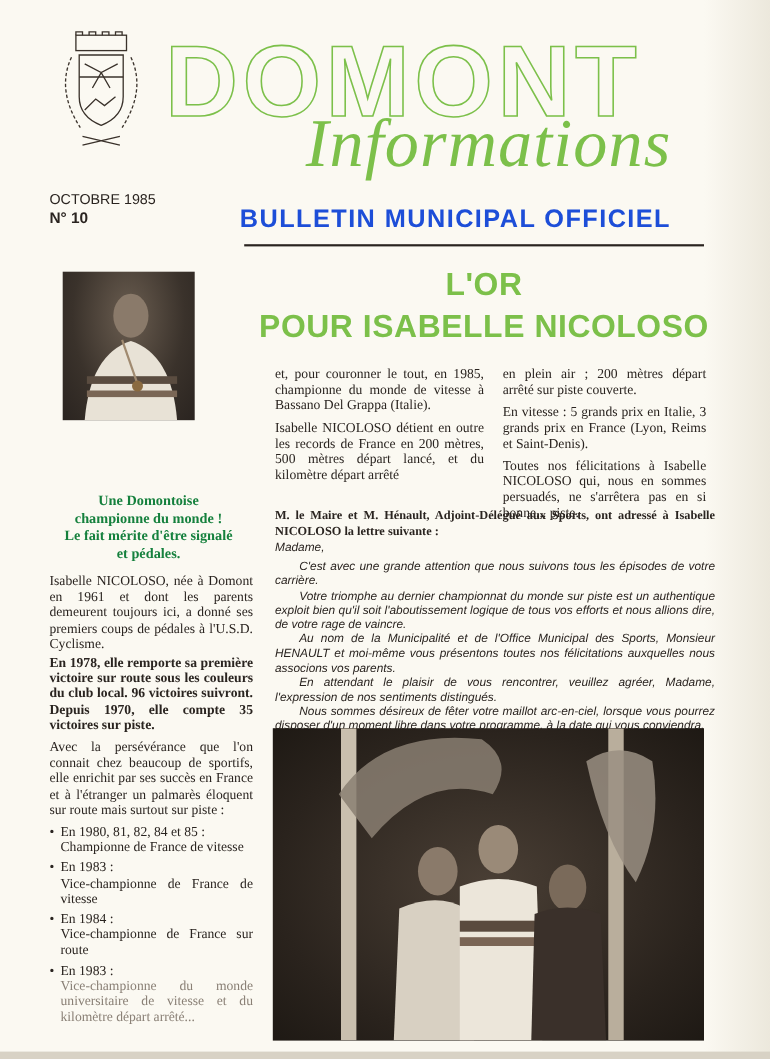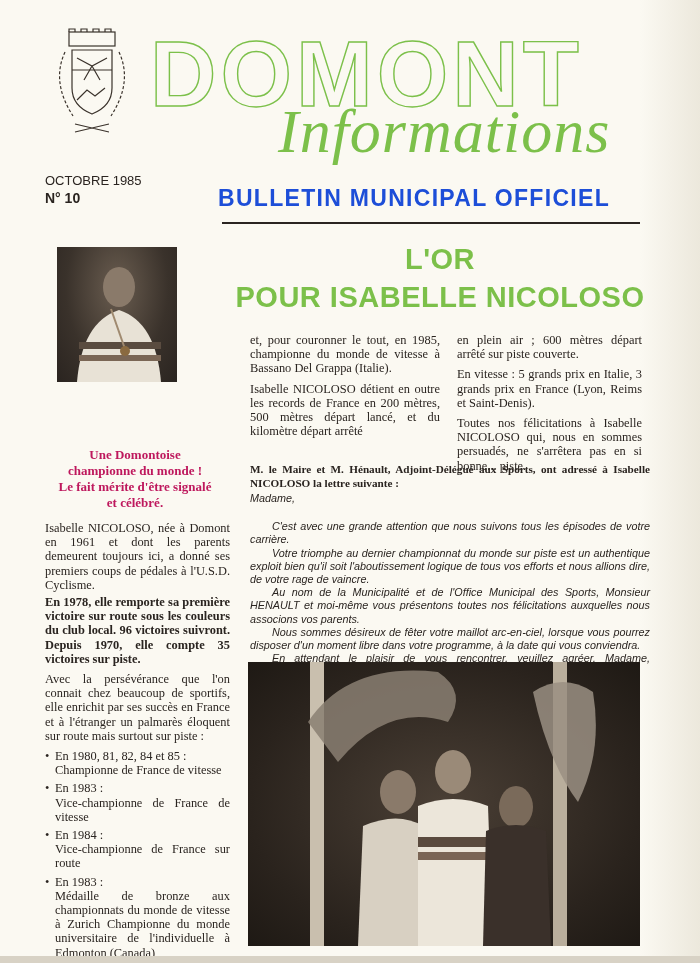--- a/index.html
+++ b/index.html
@@ -8,32 +8,32 @@
   .crest { position:absolute; left:47px; top:28px; width:90px; height:110px; }
   .masthead { position:absolute; left:150px; top:28px; font-family:"Liberation Sans", sans-serif; font-weight:bold; font-size:92px; letter-spacing:4px; color:transparent; -webkit-text-stroke:1.4px #7cc04a; line-height:1; }
   .script { position:absolute; left:278px; top:100px; font-family:"Liberation Serif", serif; font-style:italic; font-size:62px; color:#7cc04a; line-height:1; letter-spacing:1px; }
   .issue-date { position:absolute; left:45px; top:173px; font-family:"Liberation Sans", sans-serif; font-size:13px; color:#2a2420;text-align:center; }
   .issue-num { position:absolute; left:45px; top:190px; font-family:"Liberation Sans", sans-serif; font-weight:bold; font-size:14px; color:#2a2420; }
   .bulletin { position:absolute; left:218px; top:185px; font-family:"Liberation Sans", sans-serif; font-weight:bold; font-size:23px; letter-spacing:1.3px; color:#1d4ed8; }
   .rule { position:absolute; left:222px; top:222px; width:418px; height:2px; background:#2a2420; }
   .headline { position:absolute; left:225px; top:240px; width:430px; text-align:center; font-family:"Liberation Sans", sans-serif; font-weight:bold; color:#7cc04a; font-size:29px; line-height:38px; letter-spacing:0.5px; }
   .photo-small { position:absolute; left:57px; top:247px; width:120px; height:135px; background:radial-gradient(ellipse at 50% 30%, #6a5d50 0%, #3a322b 60%, #2a2420 100%); overflow:hidden; }
   .photo-large { position:absolute; left:248px; top:662px; width:392px; height:284px; background:radial-gradient(ellipse at 50% 50%, #4a3f35 0%, #2a231d 70%, #1e1914 100%); overflow:hidden; }
-  .caption { position:absolute; left:40px; top:447px; width:190px; text-align:center; font-weight:bold; font-size:13px; line-height:16px; color:#be185d; }
+  .caption { position:absolute; left:40px; top:447px; width:190px; text-align:center; font-weight:bold; font-size:13px; line-height:16px; color:#15803d; }
   .col { position:absolute; font-size:12.4px; line-height:14.2px; text-align:justify; color:#2a2420; }
   .col p { margin:3px 0 6px 0; }
   .bold { font-weight:bold; }
   .bullets { list-style:none; padding:0; margin:0; }
   .bullets li { position:relative; padding-left:10px; margin-bottom:4px; }
   .bullets li::before { content:"•"; position:absolute; left:0; top:0; }
   .faded { color:#8a8076; }
   .letter-intro { position:absolute; left:250px; top:462px; width:400px; font-weight:bold; font-size:11.2px; line-height:14px; text-align:justify; }
   .letter { position:absolute; left:250px; top:492px; width:400px; font-family:"Liberation Sans", sans-serif; font-style:italic; font-size:10.8px; line-height:13.2px; text-align:justify; color:#2a2420; }
   .letter p { margin:0; text-indent:22px; }
-  .letter p.salute { text-indent:0; margin-bottom:15px; }
+  .letter p.salute { text-indent:0; margin-bottom:4px; }
   .bottom-rule { position:absolute; left:0; top:956px; width:700px; height:7px; background:#d8d2c5; }
 </style>
 </head>
 <body>
 
 <div class="page-shadow"></div>
 
 <svg class="crest" viewBox="0 0 90 110">
   <g fill="none" stroke="#3a322b" stroke-width="1.2">
     <rect x="22" y="4" width="46" height="14"></rect>
@@ -67,21 +67,21 @@
     <rect x="22" y="108" width="82" height="6" fill="#7a6655"></rect>
     <path d="M54 62 l14 40" stroke="#a08a70" stroke-width="2"></path>
     <circle cx="68" cy="104" r="5" fill="#8a6a40"></circle>
   </svg>
 </div>
 
 <div class="caption">
   <div>Une Domontoise</div>
   <div>championne du monde !</div>
   <div>Le fait mérite d'être signalé</div>
-  <div>et célébré.</div>
+  <div>et pédales.</div>
 </div>
 
 <div class="col" style="left:45px; top:518px; width:185px;">
   <p style="margin-bottom:2px;"><span>Isabelle NICOLOSO, née à Domont en 1961 et dont les parents demeurent toujours ici, a donné ses premiers coups de pédales à l'U.S.D. Cyclisme.</span></p>
   <p class="bold">En 1978, elle remporte sa première victoire sur route sous les couleurs du club local. 96 victoires suivront. Depuis 1970, elle compte 35 victoires sur piste.</p>
   <p>Avec la persévérance que l'on connait chez beaucoup de sportifs, elle enrichit par ses succès en France et à l'étranger un palmarès éloquent sur route mais surtout sur piste :</p>
   <ul class="bullets">
     <li>
         <div>En 1980, 81, 82, 84 et 85 :</div>
         <div>Championne de France de vitesse</div>
@@ -89,46 +89,45 @@
     <li>
         <div>En 1983 :</div>
         <div>Vice-championne de France de vitesse</div>
       </li>
     <li>
         <div>En 1984 :</div>
         <div>Vice-championne de France sur route</div>
       </li>
     <li>
         <div>En 1983 :</div>
-        <div>Médaille de bronze aux championnats du monde de vitesse à Zurich Championne du monde universitaire de l'individuelle à Edmonton (Canada)</div>
         <div class="faded">Vice-championne du monde universitaire de vitesse et du kilomètre départ arrêté...</div>
       </li>
   </ul>
 </div>
 
 <div class="col" style="left:250px; top:330px; width:190px;">
   <p>et, pour couronner le tout, en 1985, championne du monde de vitesse à Bassano Del Grappa (Italie).</p>
   <p>Isabelle NICOLOSO détient en outre les records de France en 200 mètres, 500 mètres départ lancé, et du kilomètre départ arrêté</p>
 </div>
 
 <div class="col" style="left:457px; top:330px; width:185px;">
-  <p>en plein air ; 600 mètres départ arrêté sur piste couverte.</p>
+  <p>en plein air ; 200 mètres départ arrêté sur piste couverte.</p>
   <p>En vitesse : 5 grands prix en Italie, 3 grands prix en France (Lyon, Reims et Saint-Denis).</p>
   <p>Toutes nos félicitations à Isabelle NICOLOSO qui, nous en sommes persuadés, ne s'arrêtera pas en si bonne... piste.</p>
 </div>
 
 <div class="letter-intro">M. le Maire et M. Hénault, Adjoint-Délégué aux Sports, ont adressé à Isabelle NICOLOSO la lettre suivante :</div>
 
 <div class="letter">
   <p class="salute">Madame,</p>
   <p>C'est avec une grande attention que nous suivons tous les épisodes de votre carrière.</p>
   <p>Votre triomphe au dernier championnat du monde sur piste est un authentique exploit bien qu'il soit l'aboutissement logique de tous vos efforts et nous allions dire, de votre rage de vaincre.</p>
   <p>Au nom de la Municipalité et de l'Office Municipal des Sports, Monsieur HENAULT et moi-même vous présentons toutes nos félicitations auxquelles nous associons vos parents.</p>
+  <p>En attendant le plaisir de vous rencontrer, veuillez agréer, Madame, l'expression de nos sentiments distingués.</p>
   <p>Nous sommes désireux de fêter votre maillot arc-en-ciel, lorsque vous pourrez disposer d'un moment libre dans votre programme, à la date qui vous conviendra.</p>
-  <p>En attendant le plaisir de vous rencontrer, veuillez agréer, Madame, l'expression de nos sentiments distingués.</p>
 </div>
 
 <div class="photo-large">
   <svg width="392" height="284" viewBox="0 0 392 284">
     <rect x="62" y="0" width="14" height="284" fill="#c9bfae"></rect>
     <rect x="305" y="0" width="14" height="284" fill="#b9ae9c"></rect>
     <path d="M60 60 q40 -60 130 -50 q30 20 10 50 q-60 -20 -110 40 z" fill="#8a7f72" opacity="0.85"></path>
     <path d="M285 30 q30 -20 60 0 q10 60 -15 110 q-30 -40 -45 -110 z" fill="#9a8f82" opacity="0.85"></path>
     <ellipse cx="150" cy="130" rx="18" ry="22" fill="#8a7a6a"></ellipse>
     <path d="M110 284 l5 -120 q35 -15 60 0 l8 120 z" fill="#d8d0c2"></path>

